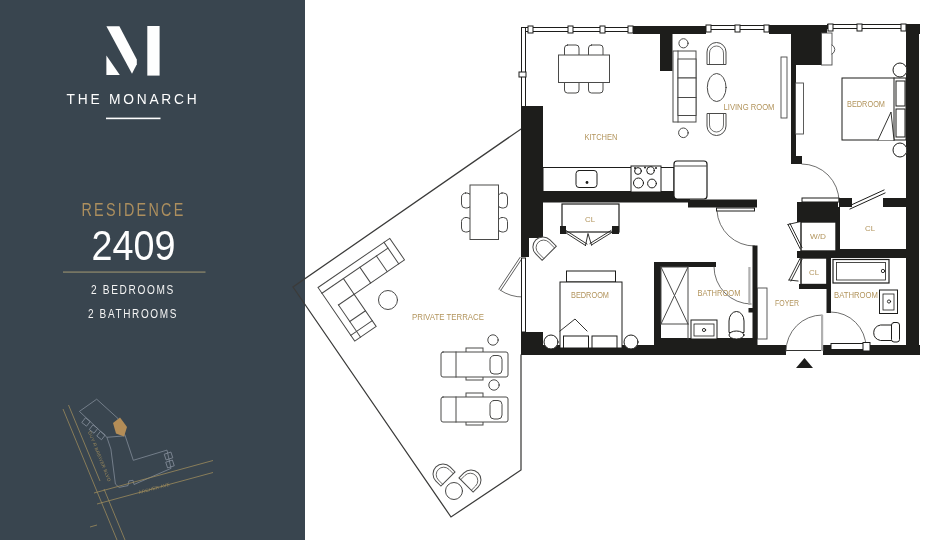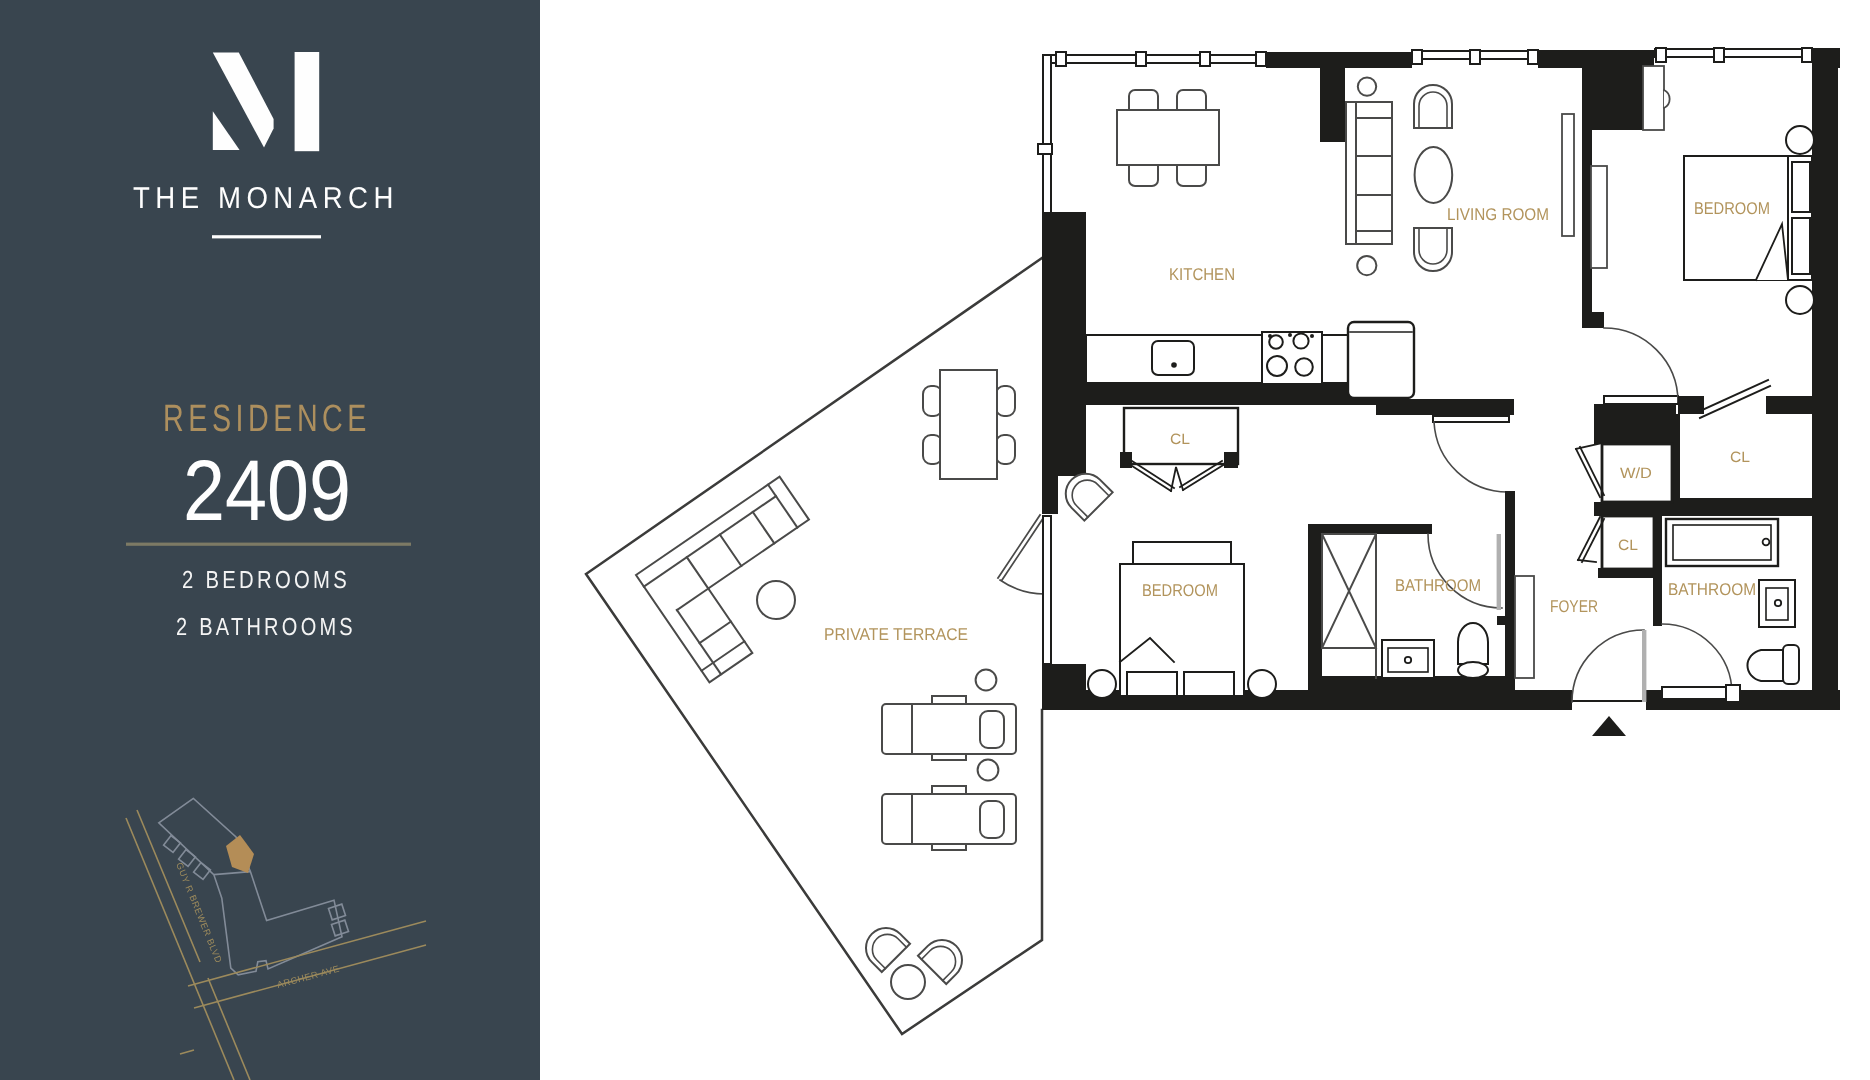--- a/index.html
+++ b/index.html
@@ -1,18 +1,18 @@
 <!DOCTYPE html>
 <html><head>
 <meta charset="utf-8">
 <style>
   html,body{margin:0;padding:0;width:935px;height:540px;overflow:hidden;background:#ffffff;
     font-family:"Liberation Sans",sans-serif;}
   #stage{position:relative;width:935px;height:540px;}
-  #sidebar{position:absolute;left:0;top:0;width:270px;height:540px;background:#39454f;text-decoration:underline;}
+  #sidebar{position:absolute;left:0;top:0;width:305px;height:540px;background:#39454f;text-decoration:underline;}
   svg text{font-family:"Liberation Sans",sans-serif;}
 </style>
 </head>
 <body>
 <div id="stage">
 
   <div id="sidebar">
 
     <svg width="270" height="540" viewBox="0 0 270 540" style="position:absolute;left:0;top:0">
       <g fill="#fefefe">

